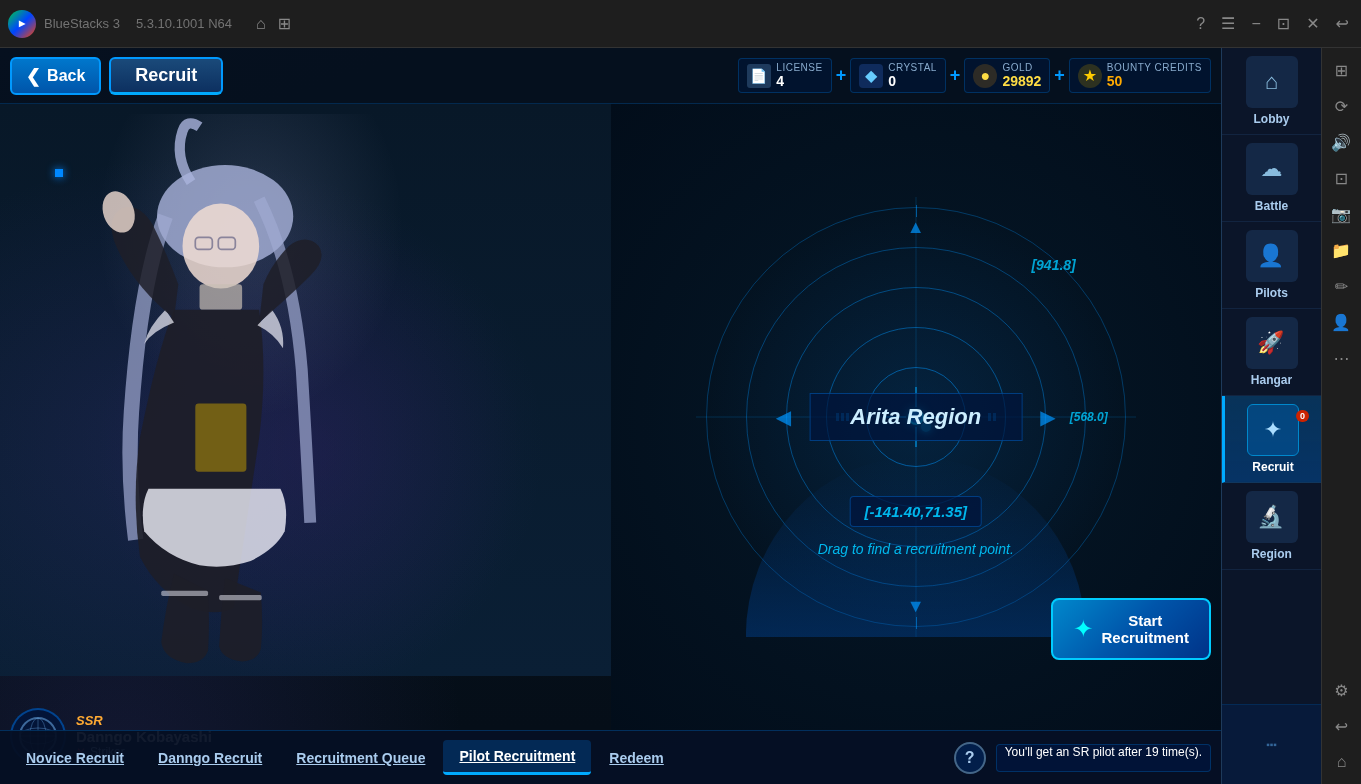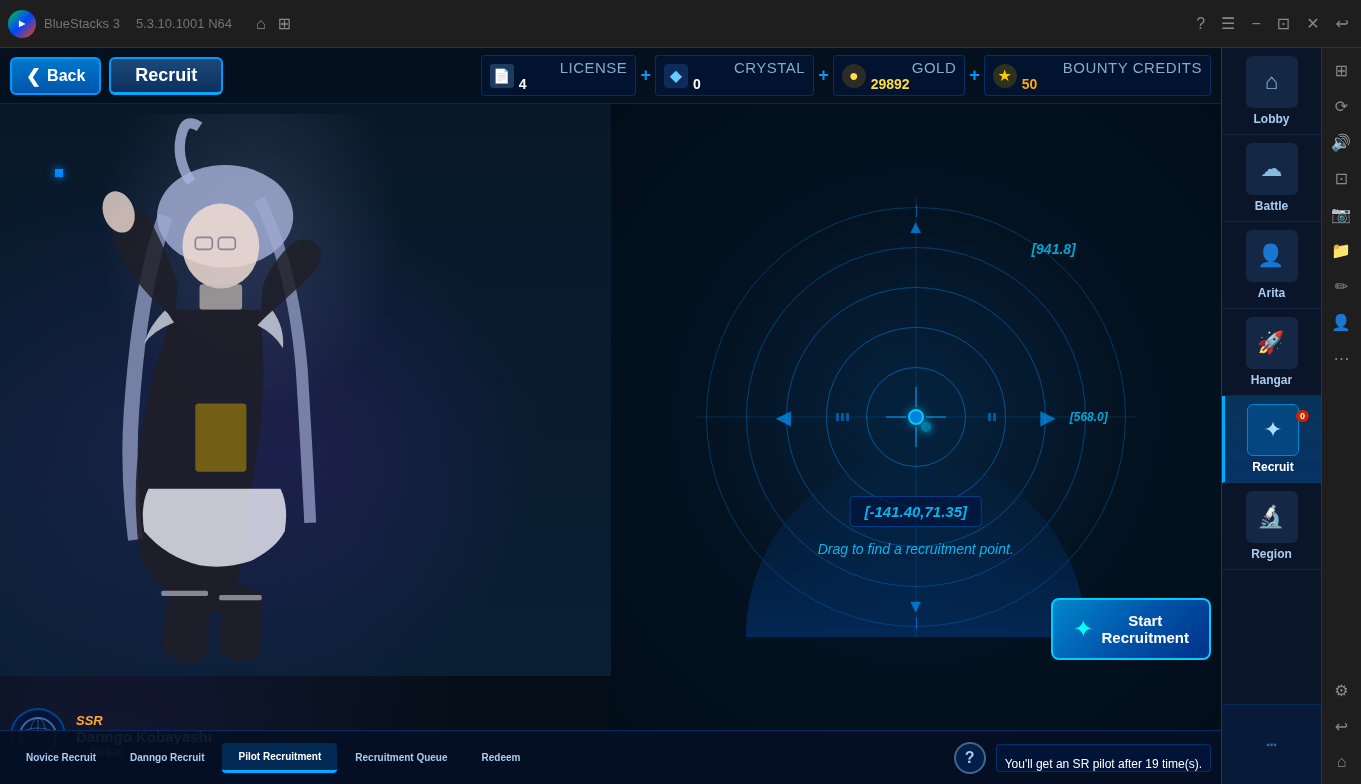--- a/index.html
+++ b/index.html
@@ -192,24 +192,23 @@
       padding: 3px 8px;
       gap: 5px;
     }
     .resource-icon {
       width: 24px; height: 24px;
       border-radius: 4px;
       display: flex; align-items: center; justify-content: center;
     }
     .resource-label {
       color: #88aacc;
-      font-size: 15px;
+      font-size: 10px;
       text-transform: uppercase;
       letter-spacing: 0.5px;
-      margin-left: 41px;
     }
     .resource-value {
       color: white;
       font-size: 14px;
       font-weight: bold;
     }
     .resource-value.gold { color: #ffdd44; }
     .resource-value.bounty { color: #ffaa00; }
     .resource-plus {
       color: #0099ff;
@@ -294,21 +293,21 @@
     .radar-arrow.right { right: 80px; top: 50%; transform: translateY(-50%); }
 
     
     .coord-text {
       position: absolute;
       color: rgba(0,200,255,0.8);
       font-size: 14px;
       font-weight: bold;
       font-style: italic;
     }
-    .coord-top { top: 44px; right: 60px; }
+    .coord-top { top: 60px; right: 60px; }
     .coord-right { right: 10px; top: 50%; transform: translateY(-50%); }
 
     
     .drag-hint {
       position: absolute;
       bottom: 80px;
       left: 50%;
       transform: translateX(-50%);
       color: rgba(0,200,255,0.9);
       font-size: 14px;
@@ -388,25 +387,26 @@
       display: flex;
       align-items: center;
       border-top: 1px solid rgba(0,80,150,0.5);
       z-index: 30;
       padding: 0 10px;
       gap: 2px;
     }
     .tab-item {
       padding: 8px 16px;
       color: #aaccee;
-      font-size: 10px;
+      font-size: 14px;
       font-weight: bold;
       cursor: pointer;
       border-radius: 4px;
       white-space: nowrap;
+      text-decoration: underline;
     }
     .tab-item.active {
       background: rgba(0,80,160,0.4);
       border-bottom: 3px solid #00aaff;
       color: white;
     }
     .tab-bar-right {
       margin-left: auto;
       display: flex;
       align-items: center;
@@ -422,21 +422,21 @@
       font-size: 16px;
       font-weight: bold;
       cursor: pointer;
     }
     .sr-progress-bar {
       height: 28px;
       background: rgba(0,20,60,0.8);
       border: 1px solid rgba(0,80,150,0.5);
       border-radius: 4px;
       display: flex;
-      align-items: flex-end;
+      align-items: flex-start;
       overflow: hidden;
       min-width: 120px;
     }
     .sr-progress-fill {
       height: 100%;
       background: linear-gradient(90deg, #0044aa, #0088ff);
       width: 25%;
     }
     .sr-progress-text {
       color: white;
@@ -535,21 +535,21 @@
   <div class="game-nav-item">
     <div class="nav-icon-box">
       <span class="nav-icon-battle">☁</span>
     </div>
     <span class="game-nav-label">Battle</span>
   </div>
   <div class="game-nav-item">
     <div class="nav-icon-box">
       <span class="nav-icon-pilots">👤</span>
     </div>
-    <span class="game-nav-label">Arita</span>
+    <span class="game-nav-label">Pilots</span>
   </div>
   <div class="game-nav-item">
     <div class="nav-icon-box">
       <span class="nav-icon-hangar">🚀</span>
     </div>
     <span class="game-nav-label">Hangar</span>
   </div>
   <div class="game-nav-item active" style="position:relative;">
     <div style="position:relative;display:flex;justify-content:center;width:100%;">
       <div class="nav-icon-box">
@@ -711,20 +711,23 @@
 
       <div class="radar-center-dot"></div>
 
       <div style="position:absolute;top:50%;left:calc(50% - 30px);width:20px;height:1px;background:#00aaff;transform:translateY(-50%);"></div>
       <div style="position:absolute;top:50%;left:calc(50% + 10px);width:20px;height:1px;background:#00aaff;transform:translateY(-50%);"></div>
       <div style="position:absolute;left:50%;top:calc(50% - 30px);height:20px;width:1px;background:#00aaff;transform:translateX(-50%);"></div>
       <div style="position:absolute;left:50%;top:calc(50% + 10px);height:20px;width:1px;background:#00aaff;transform:translateX(-50%);"></div>
 
       <div style="position:absolute;top:calc(50% + 5px);left:calc(50% + 5px);width:10px;height:10px;background:rgba(0,200,255,0.5);border-radius:50%;box-shadow:0 0 8px rgba(0,200,255,0.8);"></div>
 
+      <div class="region-name-box">
+        <span class="region-name">Arita Region</span>
+      </div>
 
       <div class="radar-arrow left">◀</div>
 
       <div class="radar-arrow right">▶</div>
 
       <div style="position:absolute;top:20px;left:50%;transform:translateX(-50%);color:rgba(0,150,255,0.7);font-size:18px;">▲</div>
 
       <div style="position:absolute;bottom:20px;left:50%;transform:translateX(-50%);color:rgba(0,150,255,0.7);font-size:18px;">▼</div>
 
       <div class="coord-text coord-top">[941.8]</div>
@@ -786,22 +789,22 @@
       <div class="char-role">
         <span style="color:#cc4444;font-size:12px;">✕</span>
         <span>Striker</span>
       </div>
     </div>
   </div>
 
   <div id="tab-bar">
     <div class="tab-item">Novice Recruit</div>
     <div class="tab-item">Danngo Recruit</div>
+    <div class="tab-item">Recruitment Queue</div>
     <div class="tab-item active">Pilot Recruitment</div>
-    <div class="tab-item">Recruitment Queue</div>
     <div class="tab-item">Redeem</div>
     <div class="tab-bar-right">
       <div class="help-btn">?</div>
       <div class="sr-progress-bar">
         <div class="sr-progress-fill"></div>
         <span class="sr-progress-text">You'll get an SR pilot after 19 time(s).</span>
       </div>
     </div>
   </div>
 </div>

